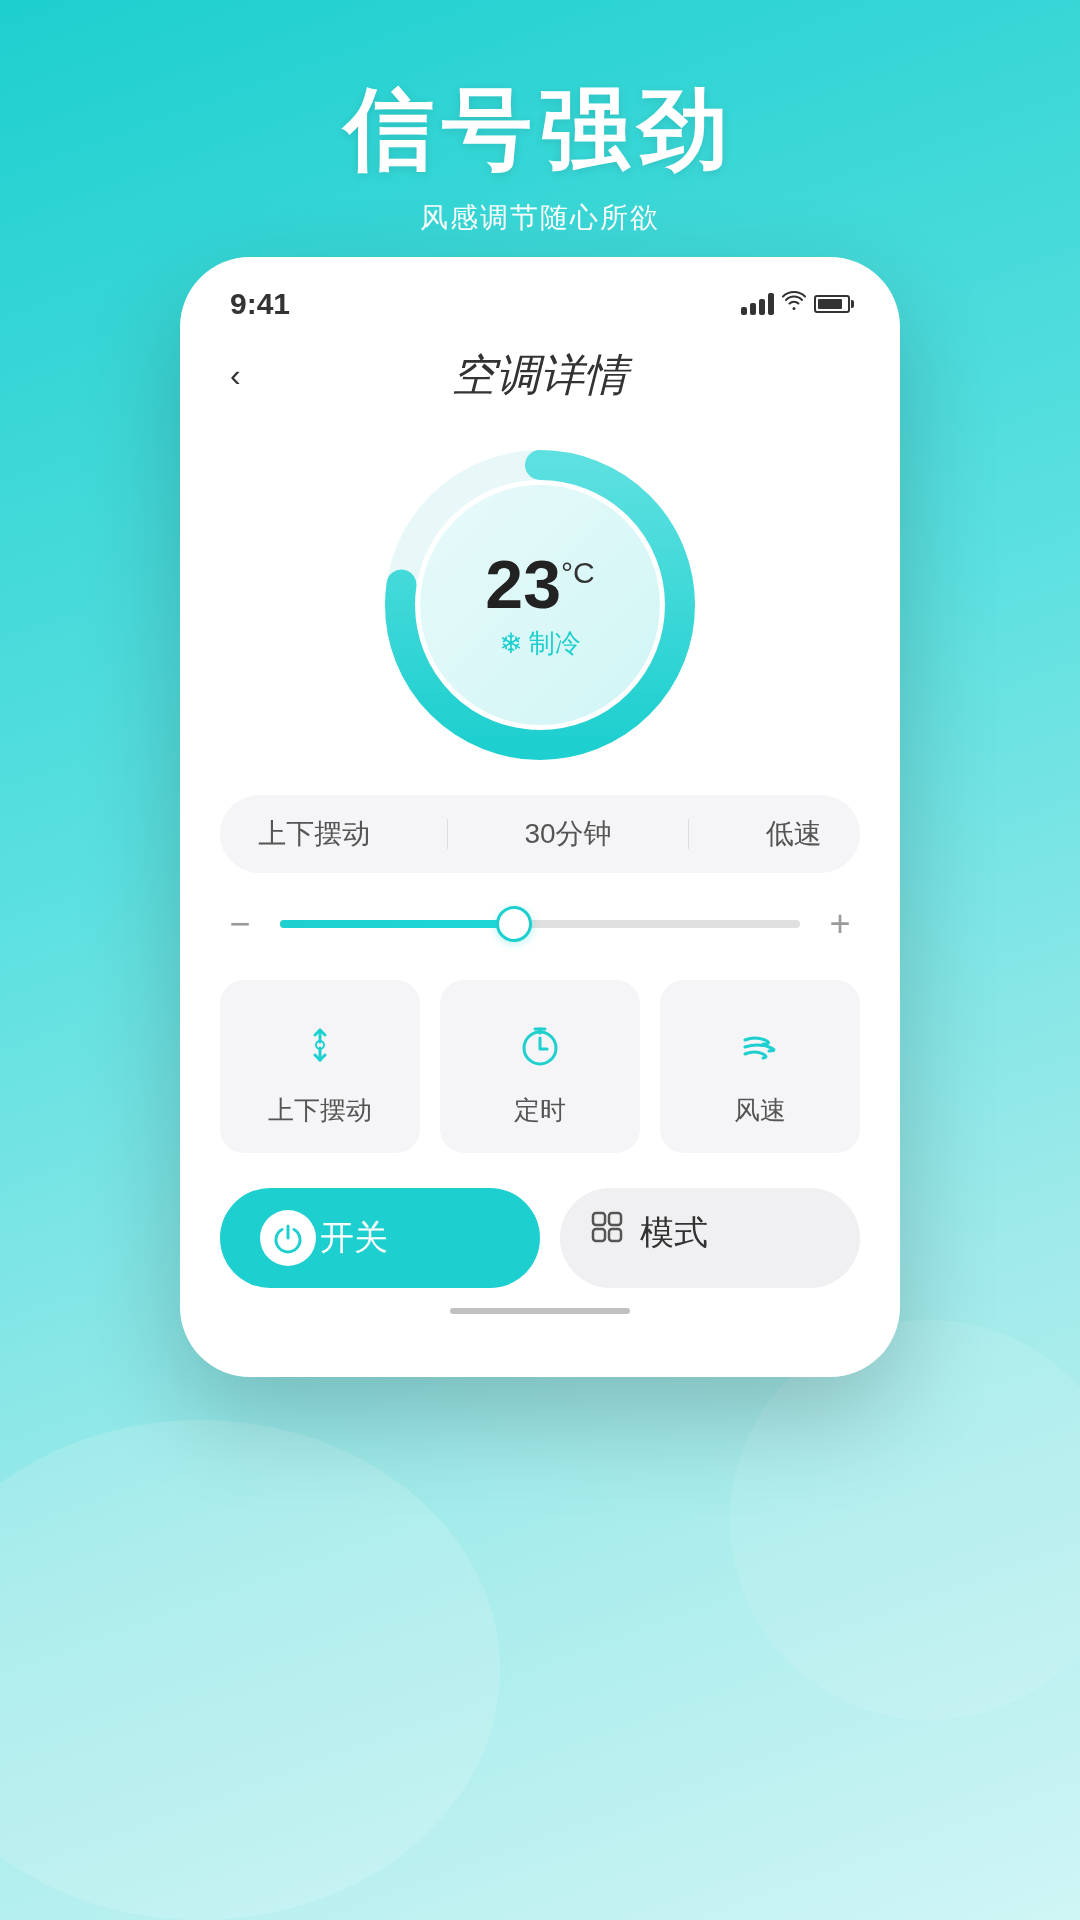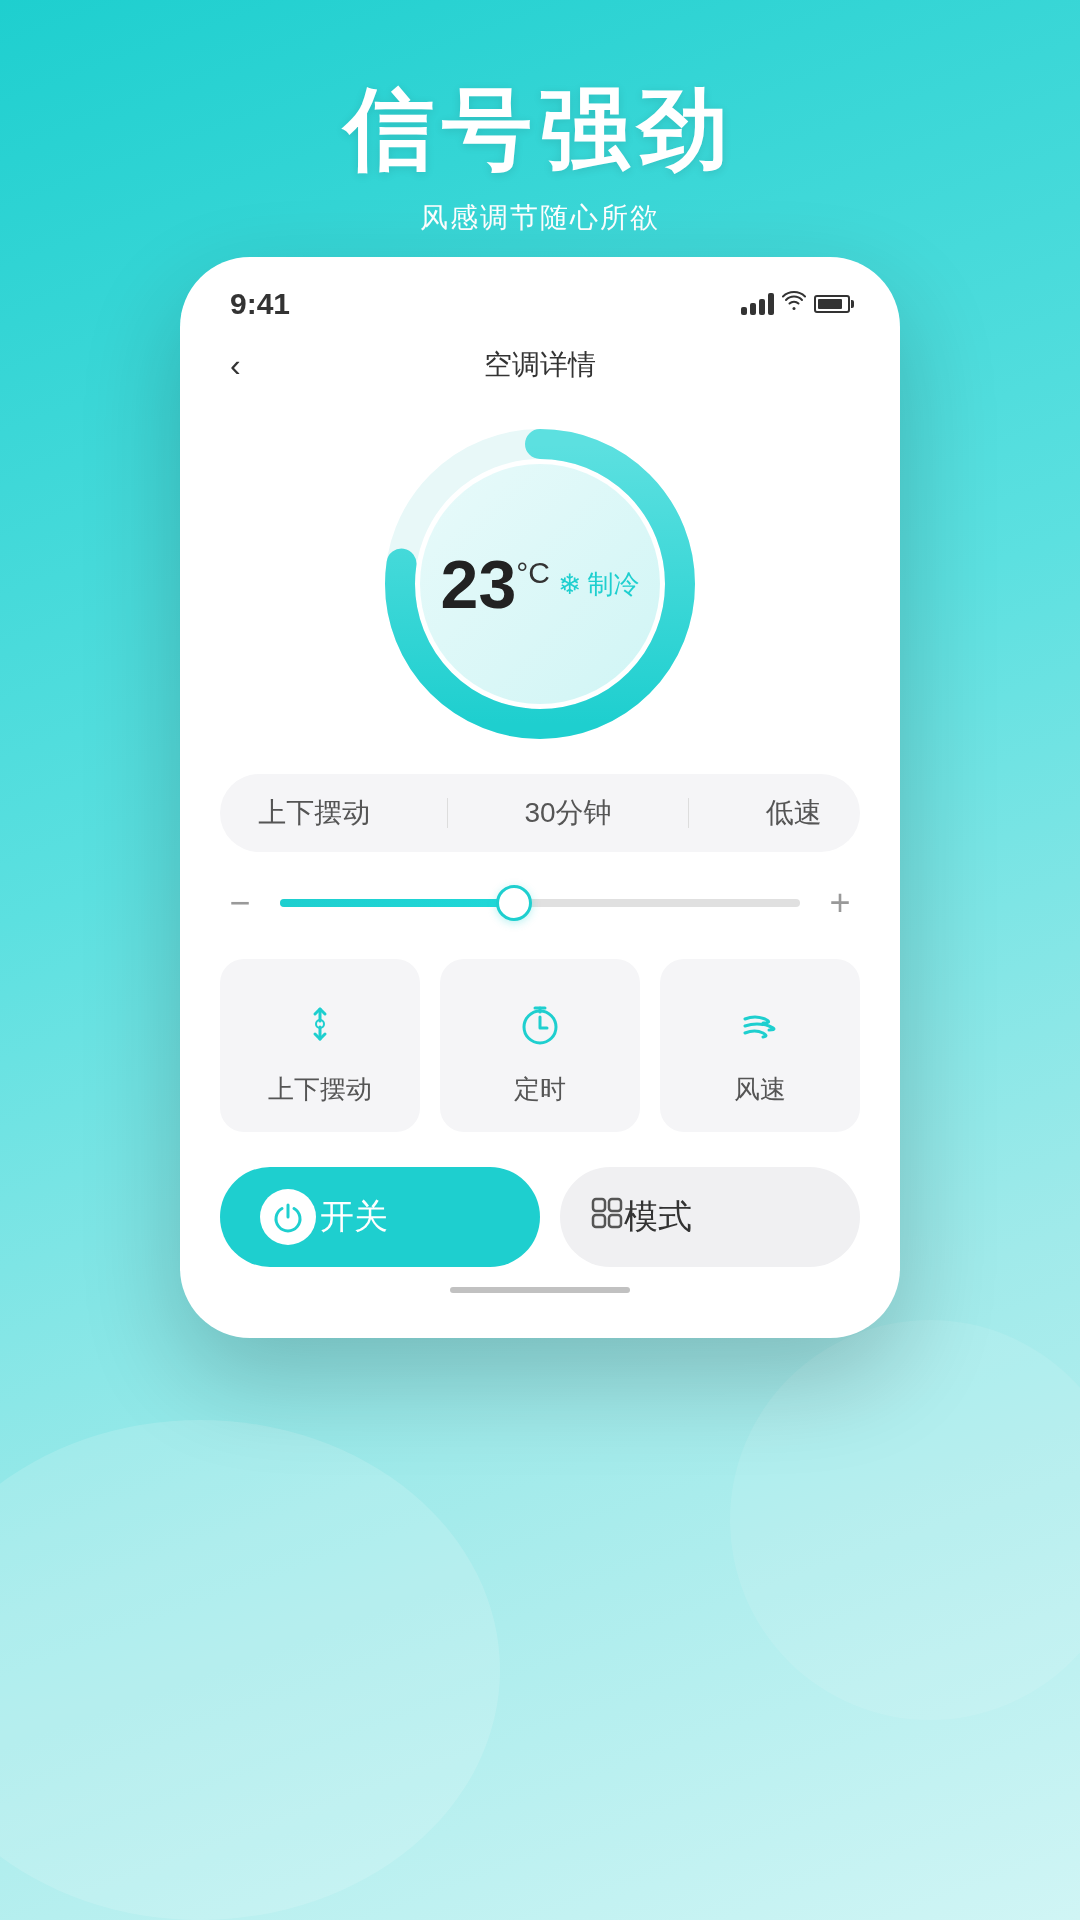--- a/index.html
+++ b/index.html
@@ -69,21 +69,21 @@
       z-index: 2;
       width: 720px;
       background: white;
       border-radius: 70px;
       padding: 0;
       box-shadow: 0 40px 100px rgba(0,0,0,0.2);
       overflow: hidden;
     }
 
     .phone-inner {
-      padding: 0 0 35px 0;
+      padding: 0 0 53px 0;
     }
 
     
     .status-bar {
       display: flex;
       justify-content: space-between;
       align-items: center;
       padding: 30px 50px 10px;
     }
 
@@ -159,23 +159,24 @@
 
     .back-btn {
       position: absolute;
       left: 50px;
       font-size: 32px;
       color: #333;
       cursor: pointer;
     }
 
     .nav-title {
-      font-size: 28px;
+      font-size: 44px;
       font-weight: 500;
       color: #333;
+      font-style: italic;
     }
 
     
     .temp-ring-container {
       display: flex;
       justify-content: center;
       align-items: center;
       padding: 20px 0 30px;
     }
 
@@ -209,20 +210,21 @@
     .ring-center {
       position: absolute;
       top: 50%;
       left: 50%;
       transform: translate(-50%, -50%);
       width: 240px;
       height: 240px;
       background: linear-gradient(135deg, #e8fafa, #d0f5f5);
       border-radius: 50%;
       display: flex;
+      flex-direction: column;
       align-items: center;
       justify-content: center;
       gap: 8px;
     }
 
     .temp-value {
       font-size: 68px;
       font-weight: 700;
       color: #222;
       line-height: 1;
@@ -386,21 +388,22 @@
       font-size: 34px;
       color: white;
       font-weight: 500;
     }
 
     .mode-btn {
       background: #f0f0f2;
       border-radius: 50px;
       padding: 22px 30px;
       display: flex;
-      align-items: center;
+      align-items: flex-start;
+      gap: 16px;
       cursor: pointer;
       flex: 1;
     }
 
     .mode-icon {
       font-size: 34px;
       color: #555;
     }
 
     .mode-btn-label {

